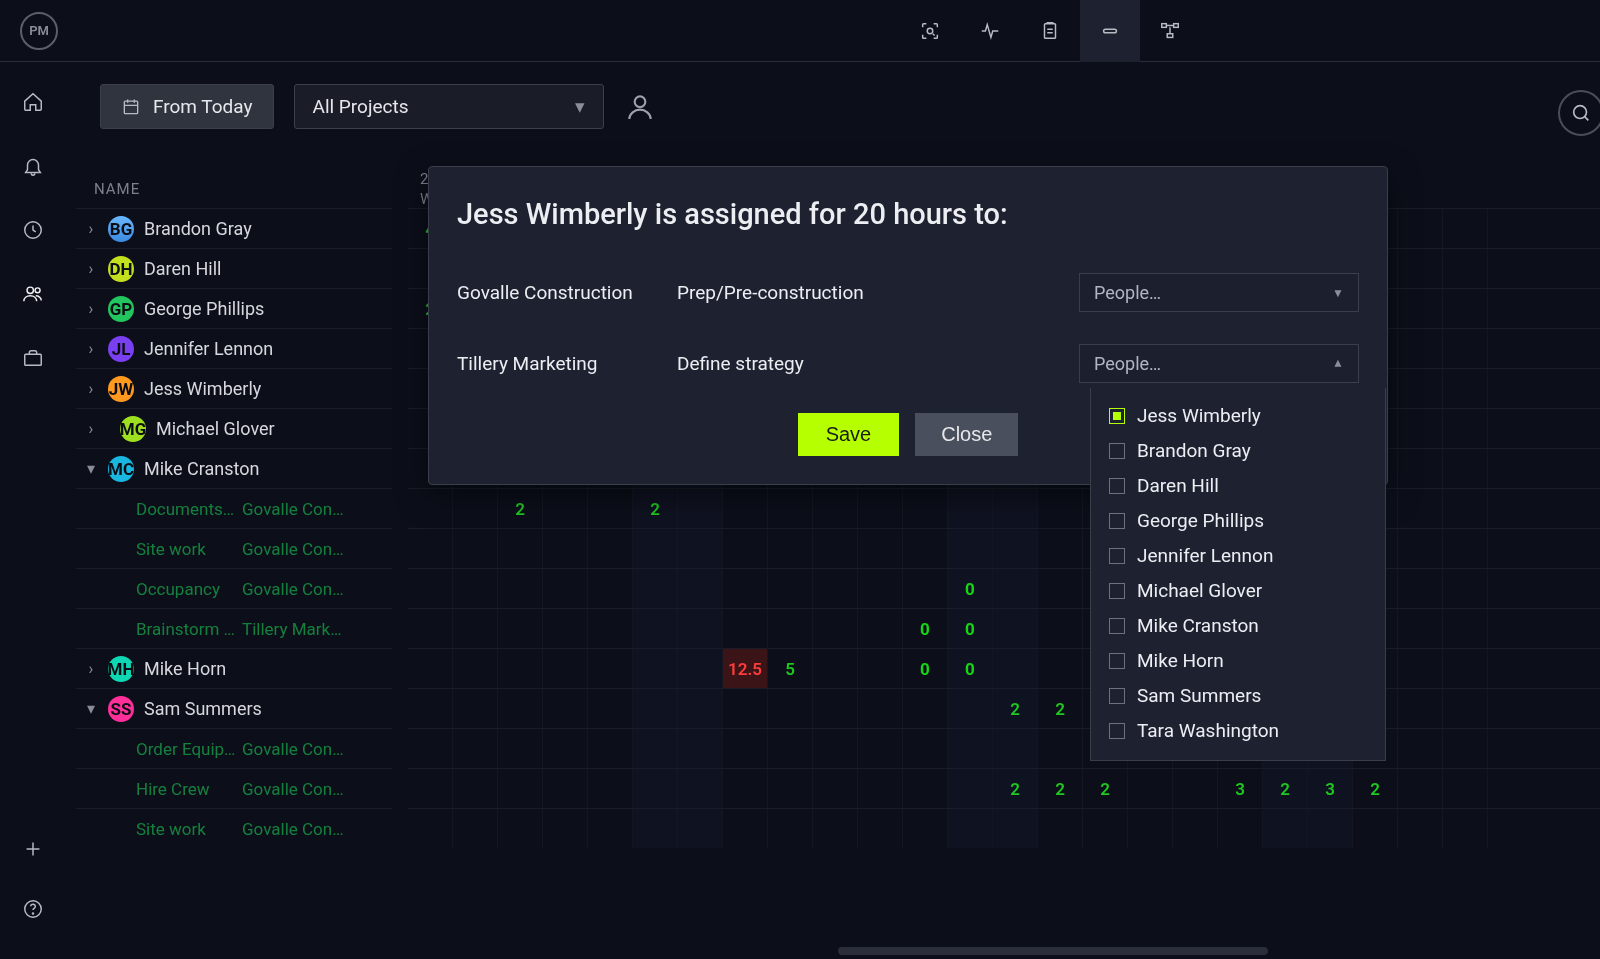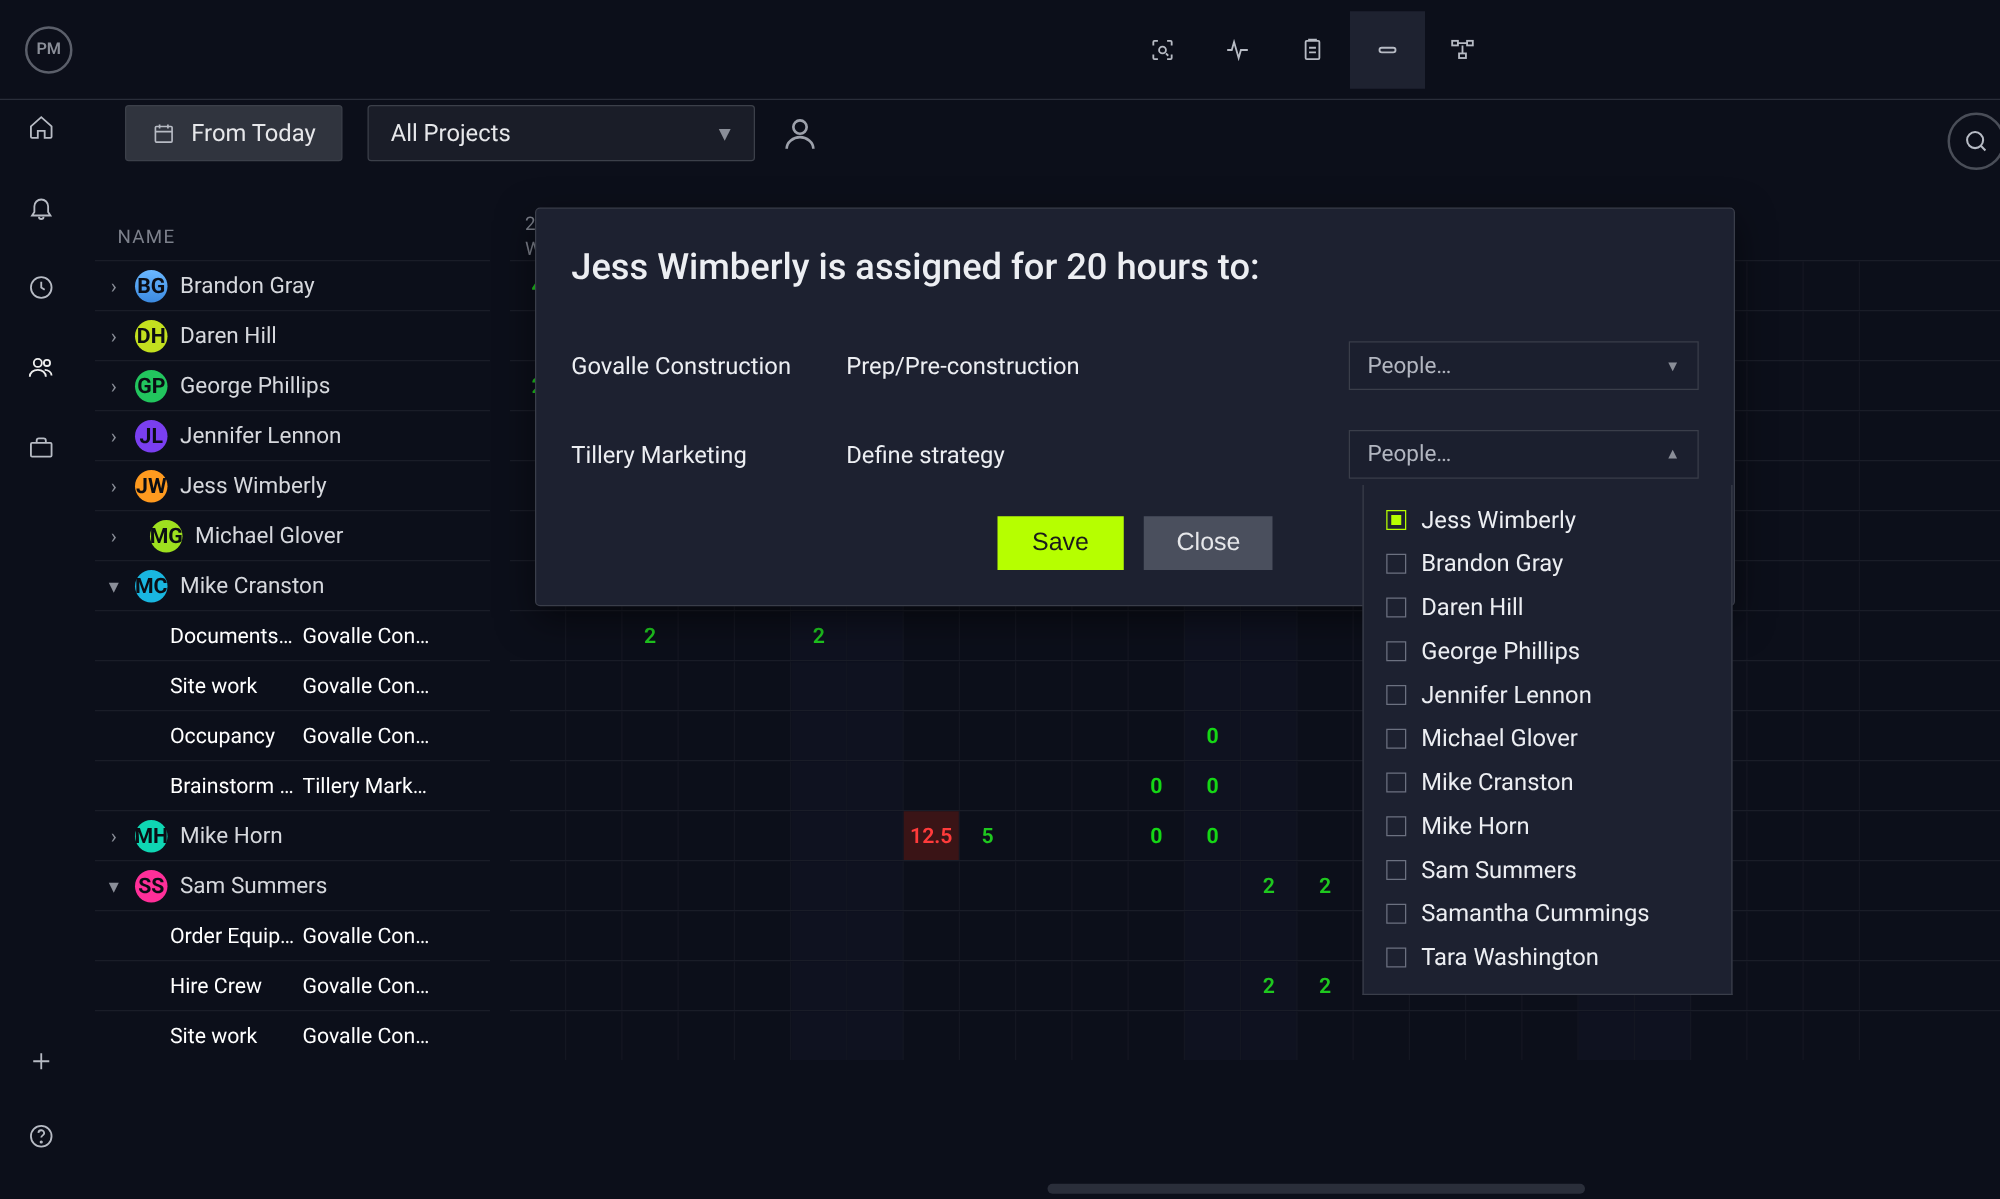--- a/index.html
+++ b/index.html
@@ -8,21 +8,21 @@
     background: #0c0f1a;
     color: #d6d8dd;
     width: 1600px;
     height: 959px;
     overflow: hidden;
     position: relative;
   }
 
   
   .topbar {
-    height: 80px;
+    height: 62px;
     border-bottom: 1px solid #2a2e3a;
     display: flex;
     align-items: center;
     padding: 0 16px;
     position: relative;
     z-index: 5;
   }
   .logo {
     width: 38px; height: 38px;
     border: 2px solid #5b5f6a;
@@ -162,21 +162,21 @@
   .av-JW{background:#ff9a1f;}
   .av-MG{background:#9ee01f;margin-left:12px;}
   .av-MC{background:#19b6e0;}
   .av-MH{background:#0fd6b3;}
   .av-SS{background:#ff2f99;}
   .av-BG::after{content:"";}
 
   .subrow{
     height:40px;
     display:flex;align-items:center;
-    color:#ffffff;
+    color:#15803d;
     border-top:1px solid #1a1d28;
     font-size:17px;
   }
   .subrow .task{
     width:160px; padding-left:60px;
     white-space:nowrap;overflow:hidden;text-overflow:ellipsis;
   }
   .subrow .proj{
     flex:1; padding-left:6px;
     white-space:nowrap;overflow:hidden;text-overflow:ellipsis;
@@ -997,19 +997,15 @@
     <div class="dd-item">
       <span class="dd-check"></span>
       <span>Mike Horn</span>
     </div>
     <div class="dd-item">
       <span class="dd-check"></span>
       <span>Sam Summers</span>
     </div>
     <div class="dd-item">
       <span class="dd-check"></span>
-      <span>Samantha Cummings</span>
-    </div>
-    <div class="dd-item">
-      <span class="dd-check"></span>
       <span>Tara Washington</span>
     </div>
   </div>
 
 </body></html>

